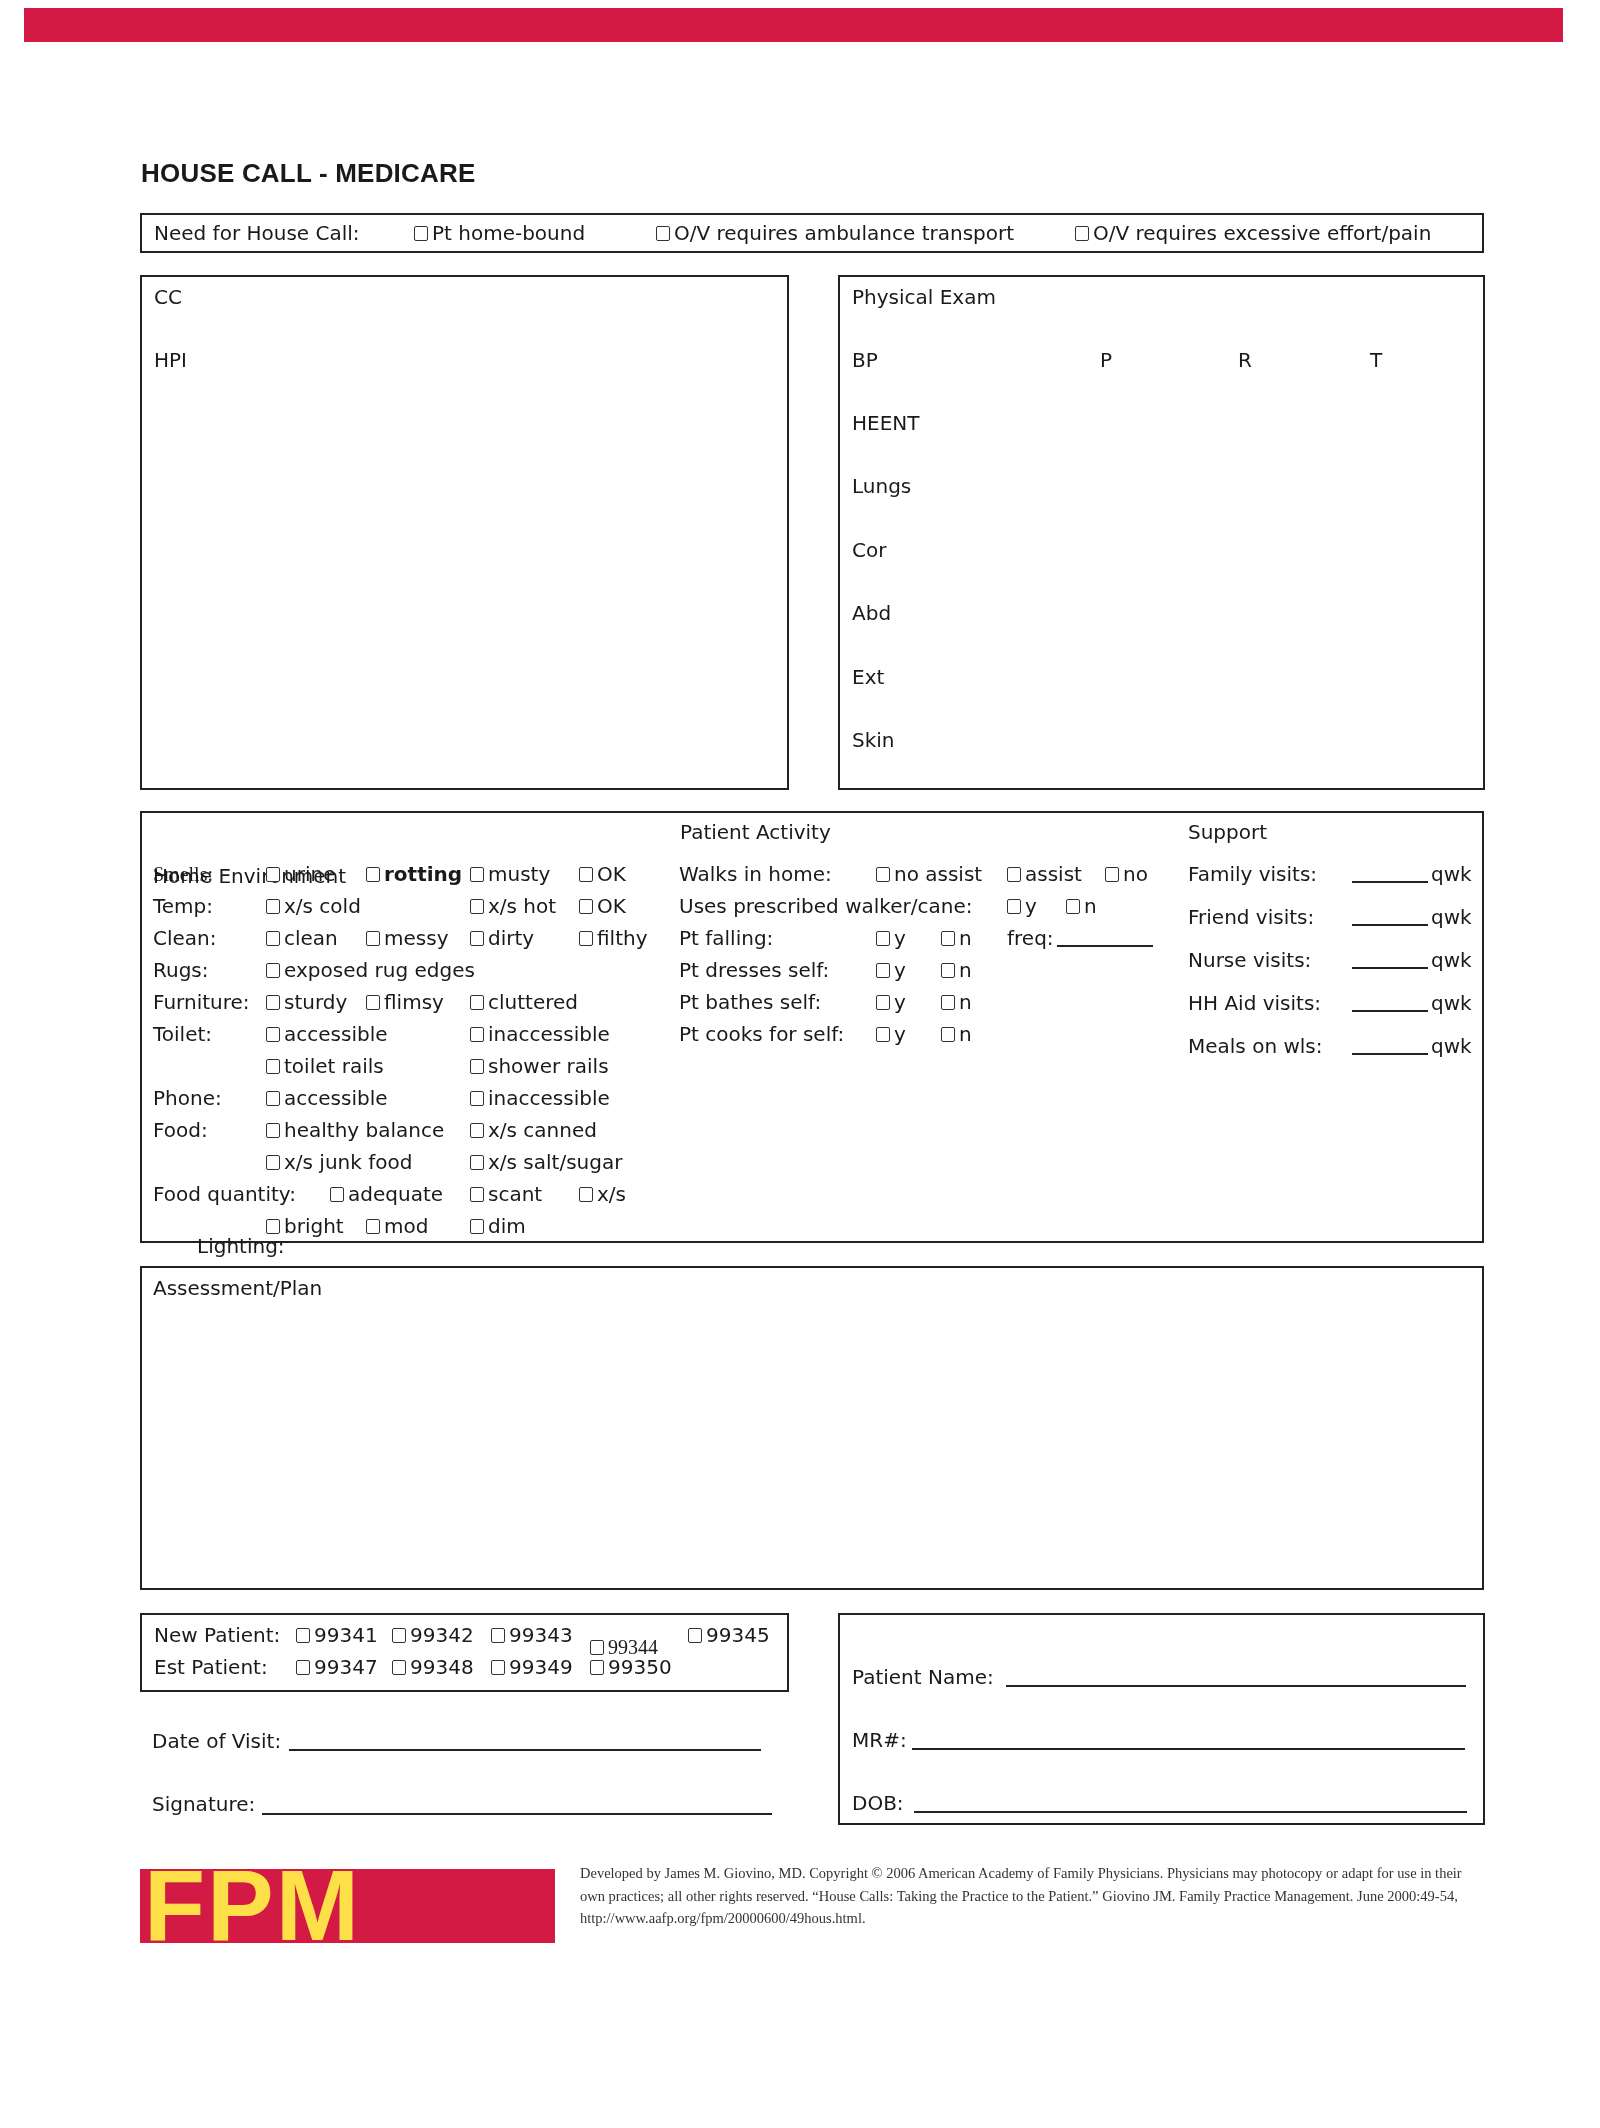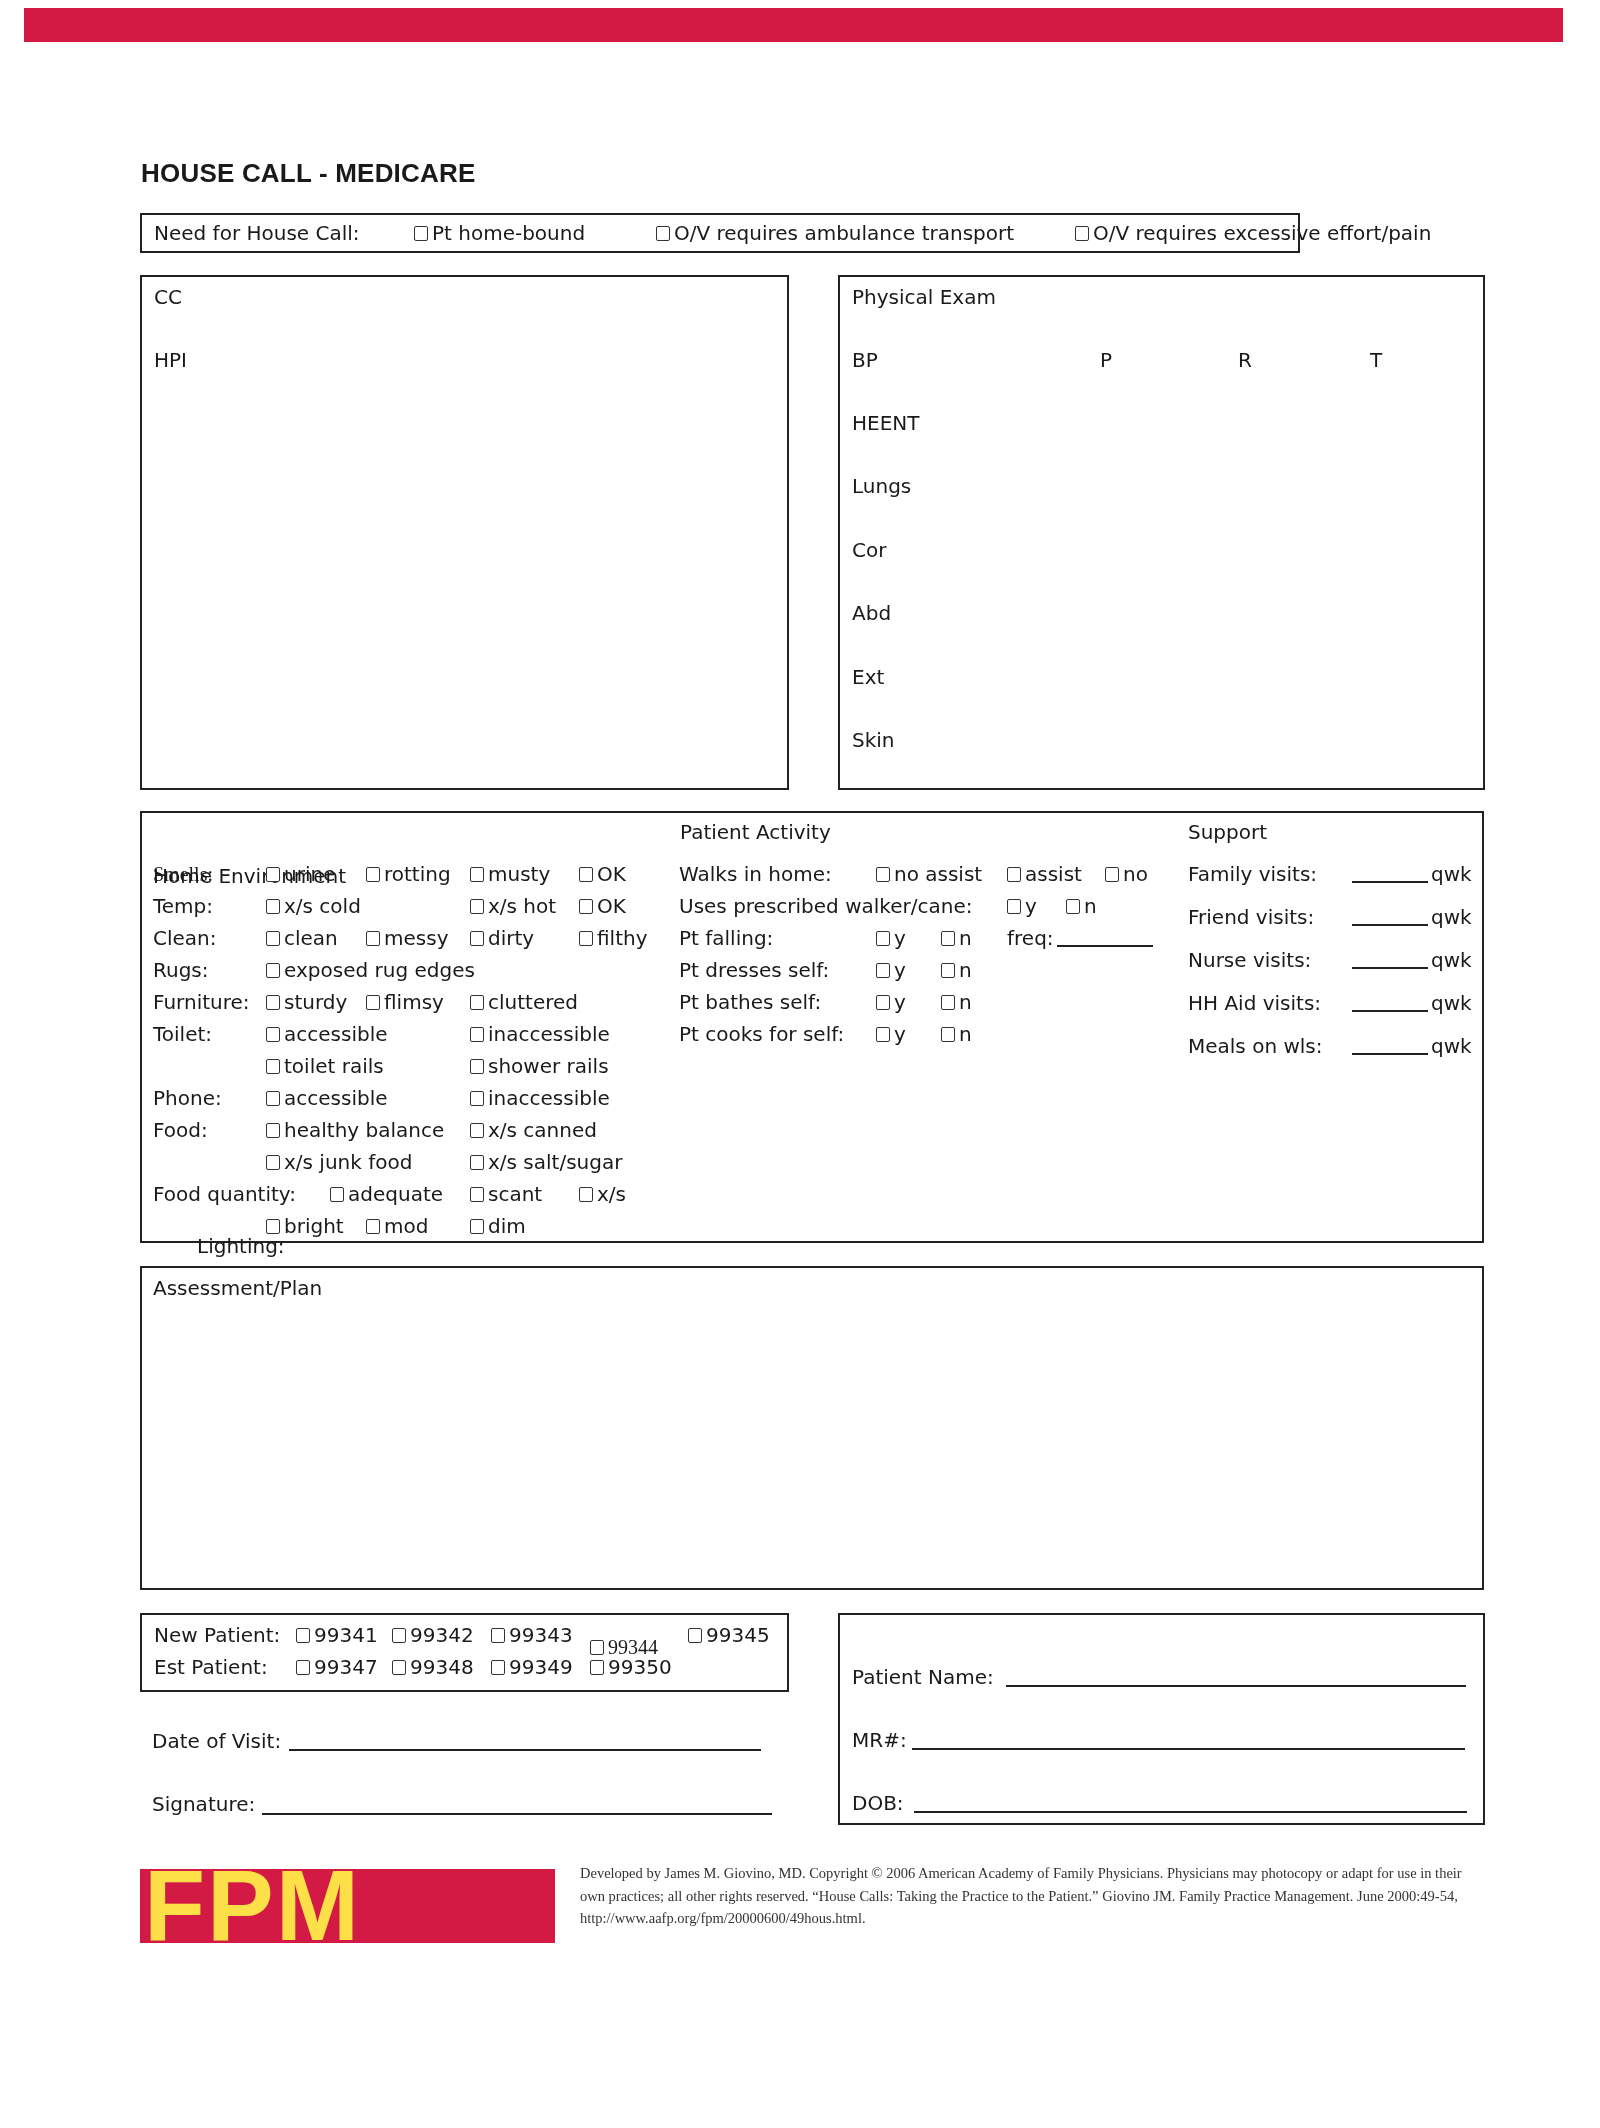--- a/index.html
+++ b/index.html
@@ -22,21 +22,21 @@
   .logo-reg { font-size:11px; vertical-align:top; position:relative; top:4px; margin-left:2px; }
   .foot { left:580px; top:1862px; width:905px; font-family:"Liberation Serif", serif; font-size:14.5px;
           line-height:22.5px; color:#333; }
 </style>
 </head>
 <body>
 
 <div class="abs redbar"></div>
 <div class="abs title">HOUSE CALL - MEDICARE</div>
 
-<div class="box" style="left:140px;top:213px;width:1160px;height:40px;">
+<div class="box" style="left:140px;top:213px;width:1344px;height:40px;">
   <span class="t" style="left:12px;top:6px;">Need for House Call:</span>
   <span class="t" style="left:272px;top:6px;"><span class="cb"></span><span>Pt home-bound</span></span>
   <span class="t" style="left:514px;top:6px;"><span class="cb"></span><span>O/V requires ambulance transport</span></span>
   <span class="t" style="left:933px;top:6px;"><span class="cb"></span><span>O/V requires excessive effort/pain</span></span>
 </div>
 
 <div class="box" style="left:140px;top:275px;width:649px;height:515px;">
   <span class="t" style="left:12px;top:8px;">CC</span>
   <span class="t" style="left:12px;top:71px;">HPI</span>
 </div>
@@ -54,21 +54,21 @@
   <span class="t" style="left:12px;top:388px;">Ext</span>
   <span class="t" style="left:12px;top:451px;">Skin</span>
 </div>
 
 <div class="box" style="left:140px;top:811px;width:1344px;height:432px;">
 
   <span class="t" style="left:11px;top:7px;margin-top:44px;">Home Environment</span>
 
   <span class="t" style="left:11px;top:49px;font-family:Liberation Serif, serif;">Smells:</span>
   <span class="t" style="left:124px;top:49px;"><span class="cb"></span><span>urine</span></span>
-  <span class="t" style="left:224px;top:49px;"><span class="cb"></span><span>rotting</span></span>
+  <span class="t" style="left:224px;top:49px;font-weight:bold;"><span class="cb"></span><span>rotting</span></span>
   <span class="t" style="left:328px;top:49px;"><span class="cb"></span><span>musty</span></span>
   <span class="t" style="left:437px;top:49px;"><span class="cb"></span><span>OK</span></span>
 
   <span class="t" style="left:11px;top:81px;">Temp:</span>
   <span class="t" style="left:124px;top:81px;"><span class="cb"></span><span>x/s cold</span></span>
   <span class="t" style="left:328px;top:81px;"><span class="cb"></span><span>x/s hot</span></span>
   <span class="t" style="left:437px;top:81px;"><span class="cb"></span><span>OK</span></span>
 
   <span class="t" style="left:11px;top:113px;">Clean:</span>
   <span class="t" style="left:124px;top:113px;"><span class="cb"></span><span>clean</span></span>

